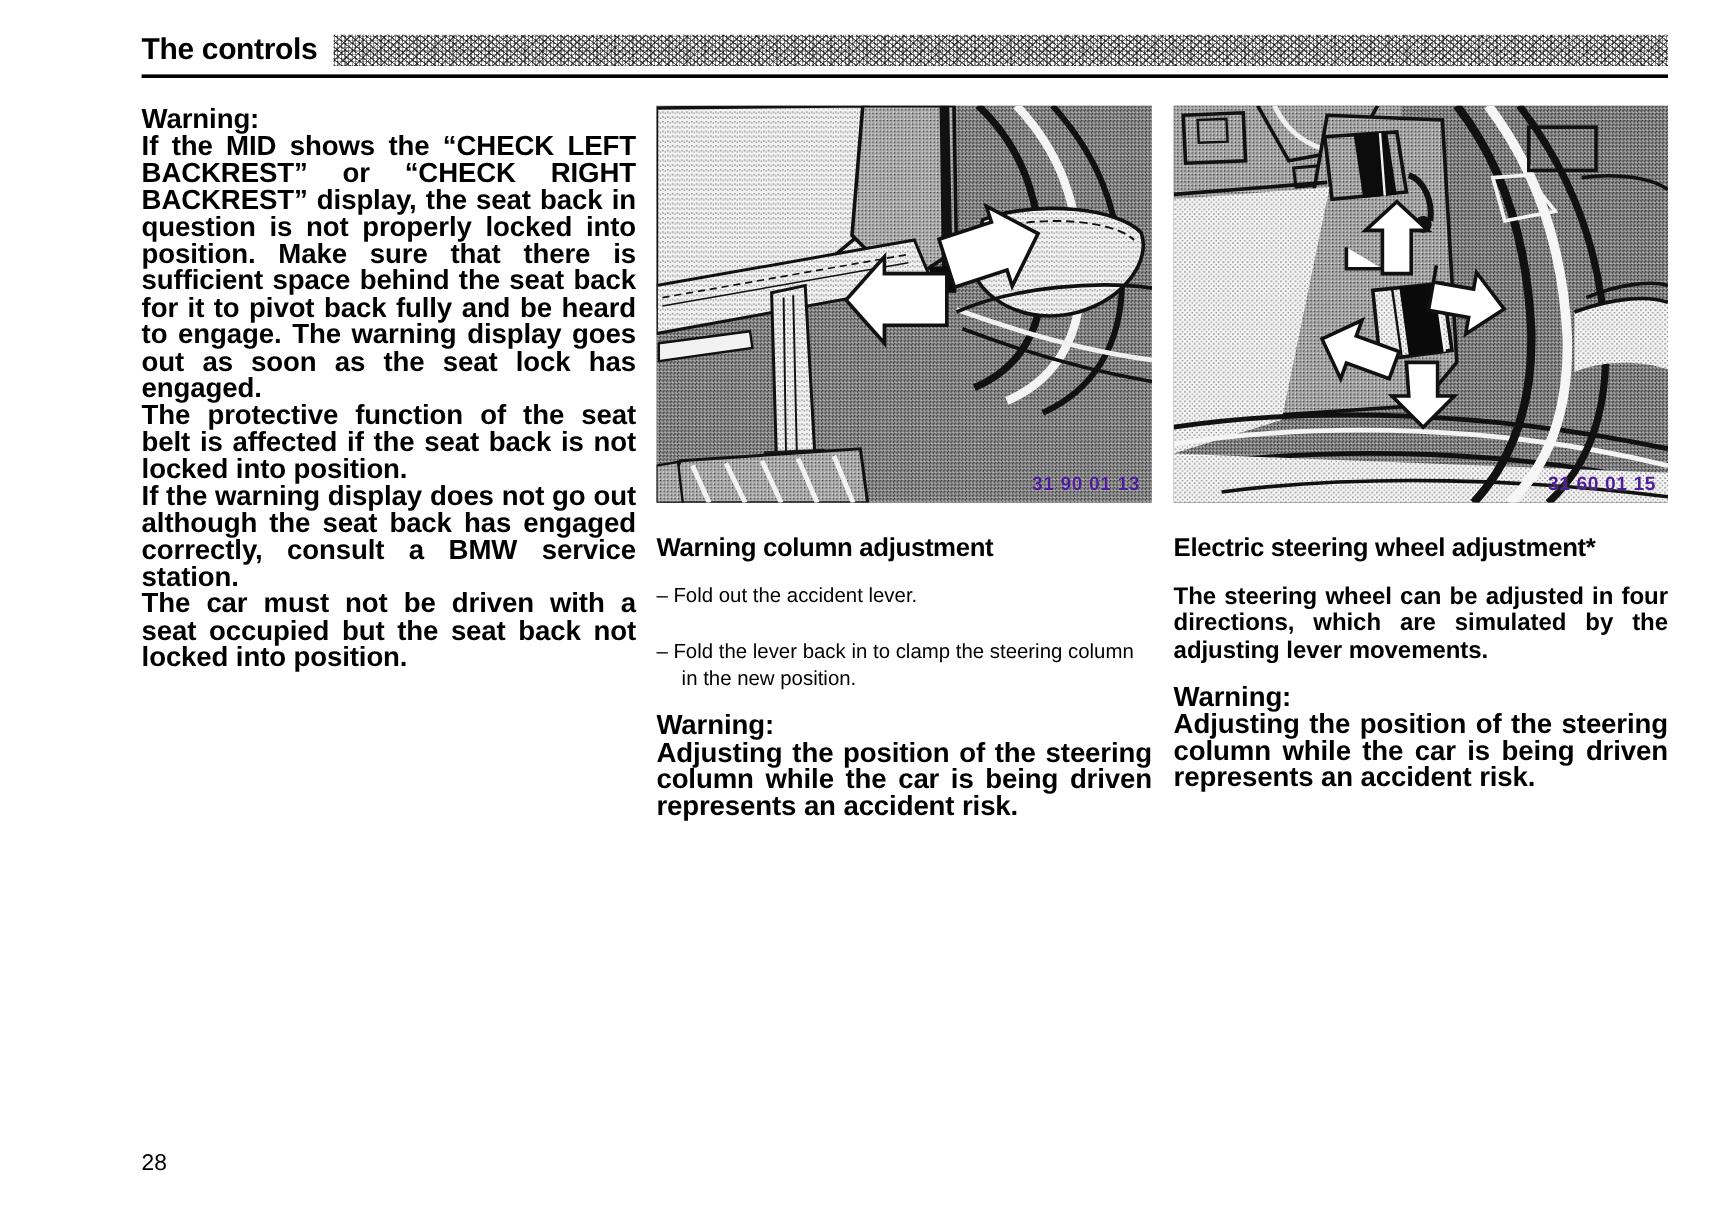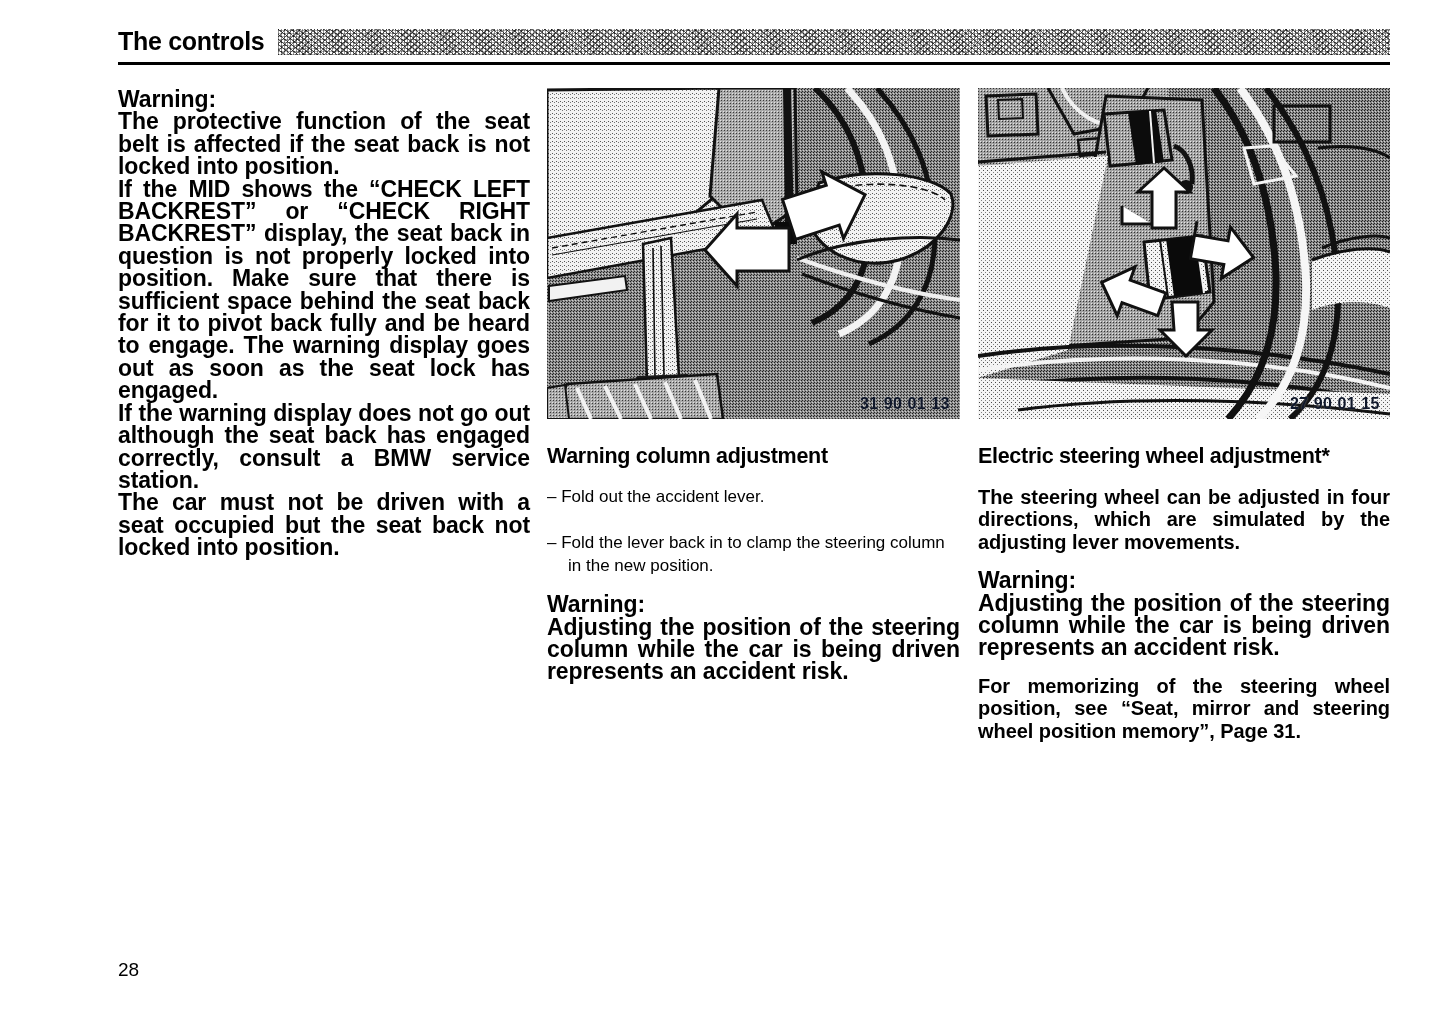--- a/index.html
+++ b/index.html
@@ -115,21 +115,21 @@
   #photo-1 { left: 547px; }
   #photo-2 { left: 978px; width: 412px; }
   .photo svg { display: block; width: 100%; height: 100%; }
 
   .photo-code {
     position: absolute;
     right: 10px;
     bottom: 6px;
     font-size: 16px;
     font-weight: bold;
-    color: #0f172a;
+    color: #4c1d95;
     letter-spacing: 0.5px;
     text-shadow: 0 0 2px rgba(255,255,255,0.45);
   }
 
   
   #page-number {
     position: absolute;
     left: 118px;
     top: 958px;
     font-size: 19px;
@@ -141,22 +141,22 @@
 <body>
 
 <div id="page-header">
   <div id="header-title">The controls</div>
   <div id="header-band"></div>
   <div id="header-rule"></div>
 </div>
 
 <div id="col-left" class="col">
   <div class="bold-block nojust">Warning:</div>
+  <div class="bold-block">If the MID shows the “CHECK LEFT BACKREST” or “CHECK RIGHT BACKREST” display, the seat back in question is not properly locked into position. Make sure that there is sufficient space behind the seat back for it to pivot back fully and be heard to engage. The warning display goes out as soon as the seat lock has engaged.</div>
   <div class="bold-block">The protective function of the seat belt is affected if the seat back is not locked into position.</div>
-  <div class="bold-block">If the MID shows the “CHECK LEFT BACKREST” or “CHECK RIGHT BACKREST” display, the seat back in question is not properly locked into position. Make sure that there is sufficient space behind the seat back for it to pivot back fully and be heard to engage. The warning display goes out as soon as the seat lock has engaged.</div>
   <div class="bold-block">If the warning display does not go out although the seat back has engaged correctly, consult a BMW service station.</div>
   <div class="bold-block">The car must not be driven with a seat occupied but the seat back not locked into position.</div>
 </div>
 
 <div id="photo-1" class="photo">
   <svg viewBox="0 0 413 331" preserveAspectRatio="none">
     <defs>
       <pattern id="grainDark" width="3" height="3" patternUnits="userSpaceOnUse">
         <rect width="3" height="3" fill="#8e8e8e"></rect>
         <rect width="1" height="1" fill="#2a2a2a"></rect>
@@ -292,21 +292,21 @@
     <g>
       <path d="M122 204 L148 178 L148 192 L186 192 L186 216 L148 216 L148 230 Z" fill="#ffffff" stroke="#111" stroke-width="3" transform="rotate(20 150 204)"></path>
     </g>
     <g>
       <path d="M214 138 L214 152 L248 152 L248 138 L276 164 L248 190 L248 176 L214 176 Z" fill="#ffffff" stroke="#111" stroke-width="3" transform="rotate(10 244 164)"></path>
     </g>
     <g>
       <path d="M188 212 L214 212 L214 240 L228 240 L202 266 L176 240 L190 240 Z" fill="#ffffff" stroke="#111" stroke-width="3" transform="translate(6,2)"></path>
     </g>
   </svg>
-  <div class="photo-code">27 90 01 15</div>
+  <div class="photo-code">31 60 01 15</div>
 </div>
 
 <div id="col-mid" class="col" style="top:443px;">
   <div class="heading">Warning column adjustment</div>
   <div class="sp-16"></div>
   <div class="dash-item">– Fold out the accident lever.</div>
   <div class="sp-12"></div>
   <div class="sp-12"></div>
   <div class="dash-item">– Fold the lever back in to clamp the steering column in the new position.</div>
   <div class="sp-16"></div>
@@ -315,16 +315,15 @@
 </div>
 
 <div id="col-right" class="col" style="top:443px;">
   <div class="heading">Electric steering wheel adjustment*</div>
   <div class="sp-16"></div>
   <div class="body-block">The steering wheel can be adjusted in four directions, which are simulated by the adjusting lever movements.</div>
   <div class="sp-16"></div>
   <div class="bold-block nojust">Warning:</div>
   <div class="bold-block">Adjusting the position of the steering column while the car is being driven represents an accident risk.</div>
   <div class="sp-16"></div>
-  <div class="body-block">For memorizing of the steering wheel position, see “Seat, mirror and steering wheel position memory”, Page 31.</div>
 </div>
 
 <div id="page-number">28</div>
 
 </body></html>

